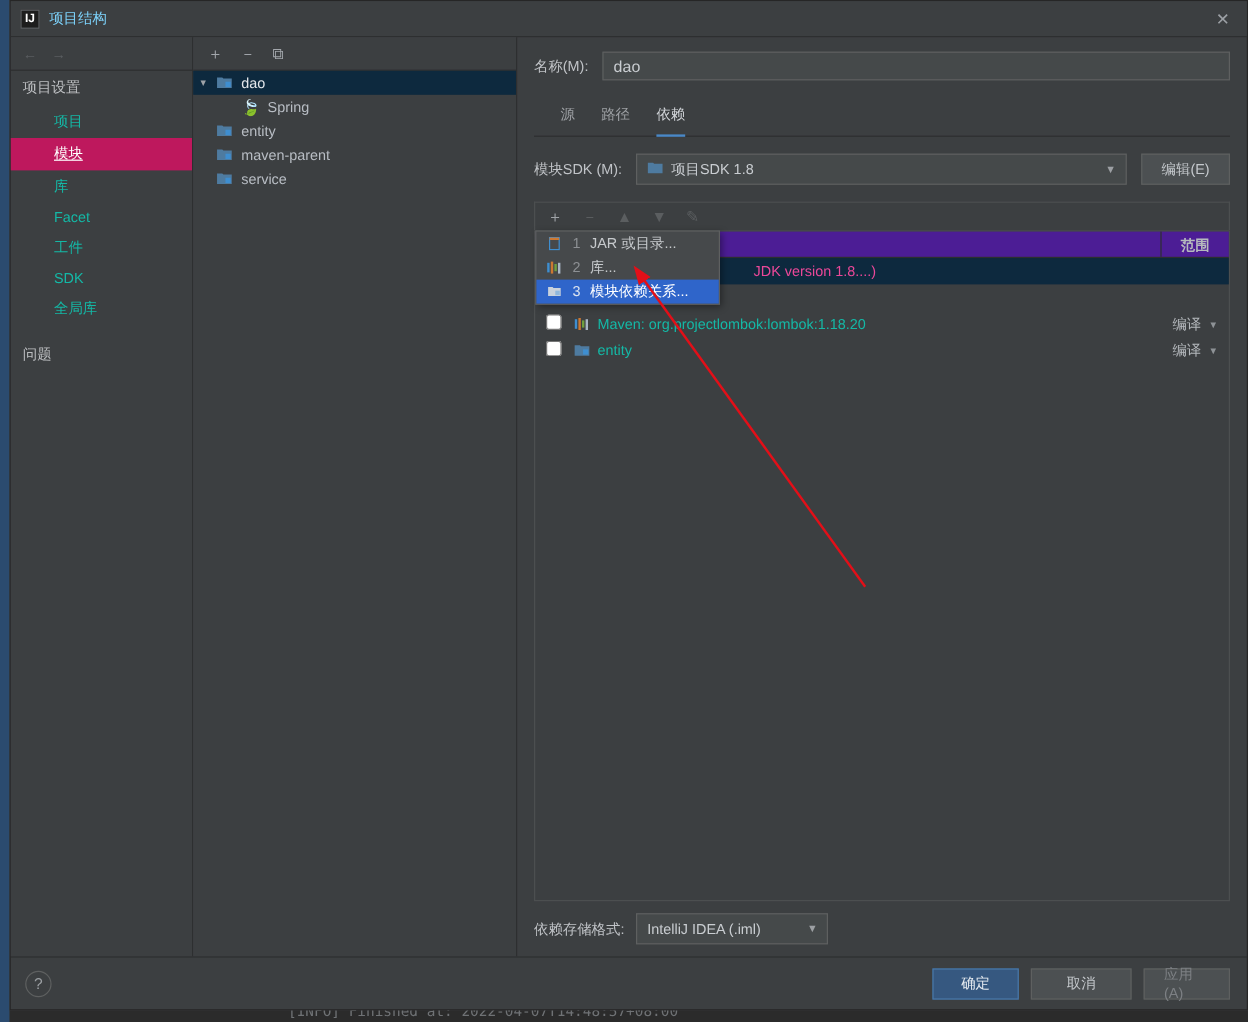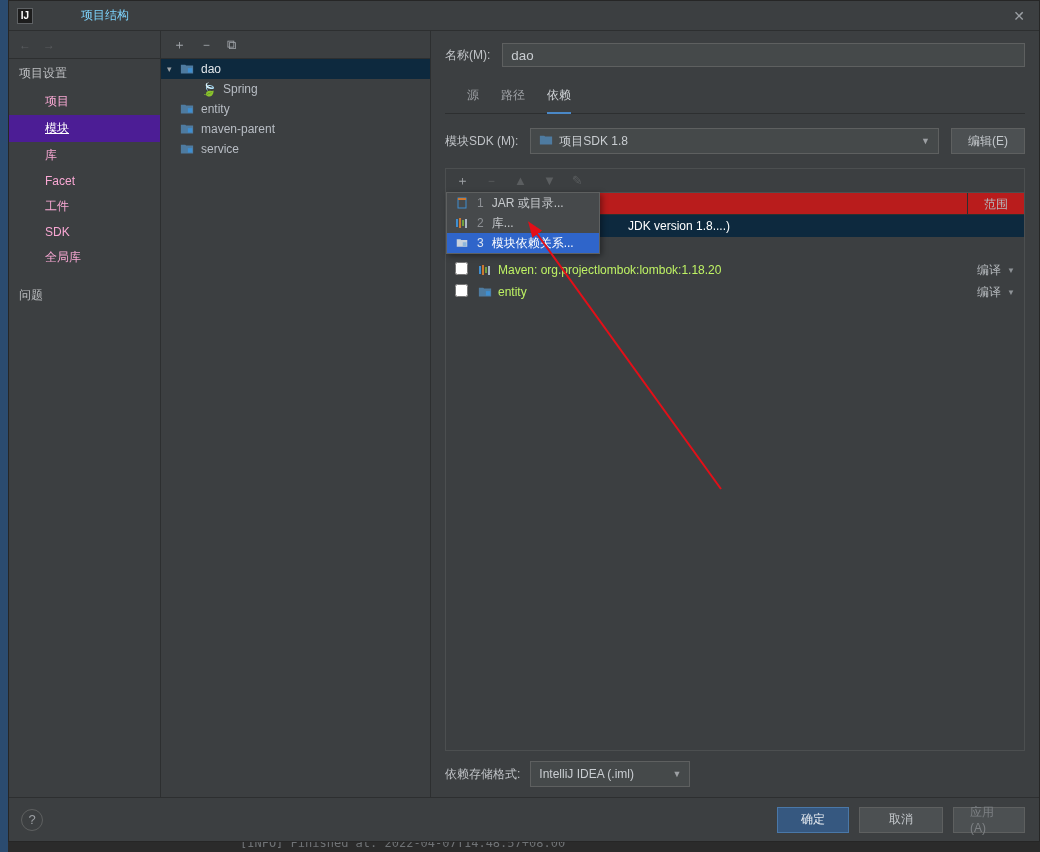--- a/index.html
+++ b/index.html
@@ -30,21 +30,20 @@
     display: flex;
     flex-direction: column;
   }
   .titlebar {
     height: 30px;
     background: #3c3f41;
     border-bottom: 1px solid #2d2f30;
     display: flex;
     align-items: center;
     padding: 0 8px;
-    gap: 40px;
   }
   .titlebar .app-icon {
     width: 16px; height: 16px;
     background: #1d1d1d;
     color: #fff;
     font-size: 10px;
     font-weight: bold;
     display: inline-flex;
     align-items: center;
     justify-content: center;
@@ -79,25 +78,25 @@
     padding-left: 10px;
     border-bottom: 1px solid #2d2f30;
   }
   .nav-row span { color: #5a5d60; }
   .section-header {
     padding: 6px 10px 6px 10px;
     color: #bdbfc2;
   }
   .nav-item {
     padding: 5px 10px 5px 36px;
-    color: #f9a8d4;
+    color: #14b8a6;
     cursor: pointer;
   }
   .nav-item.selected {
-    background: #4c1d95;
+    background: #be185d;
     color: #fff;
     text-decoration: underline;
   }
   .tree-panel {
     width: 270px;
     background: #3c3f41;
     border-right: 1px solid #2d2f30;
     display: flex;
     flex-direction: column;
   }
@@ -231,23 +230,24 @@
   .dep-toolbar .tb.disabled { color: #5b5e60; }
   .dep-table {
     flex: 1;
     border: 1px solid #4c4f50;
     border-top: 1px solid #4c4f50;
     background: #3c3f41;
     position: relative;
   }
   .dep-header {
     height: 22px;
-    background: #b91c1c;
+    background: #4c1d95;
     border-bottom: 1px solid #2d2f30;
     display: flex;
+    font-weight: bold;
   }
   .dep-header .col-main { flex: 1; border-right: 1px solid #2d2f30;}
   .dep-header .col-scope {
     width: 56px;
     text-align: center;
     line-height: 22px;
     color: #b5b9bd;
   }
   .dep-row {
     height: 22px;
@@ -260,21 +260,21 @@
     text-align: center;
   }
   .dep-row .cb input { accent-color: #45494a; }
   .dep-row .ricon {
     width: 18px;
     display: inline-flex;
     align-items: center;
     justify-content: center;
     margin-right: 4px;
   }
-  .dep-row .txt { flex: 1; color: #bef264; }
+  .dep-row .txt { flex: 1; color: #14b8a6; }
   .dep-row .scope {
     width: 56px;
     display: flex;
     align-items: center;
     justify-content: center;
     gap: 6px;
     color: #b5b9bd;
   }
   .dep-row .scope .car { font-size: 8px; color: #8e9296; }
   .popup {
@@ -503,21 +503,21 @@
 
         <div class="dep-table">
           <div class="dep-header">
             <div class="col-main"></div>
             <div class="col-scope">范围</div>
           </div>
 
           <div class="dep-row selected">
             <span class="cb"></span>
             <span class="ricon" style="visibility:hidden"></span>
-            <span class="txt" style="color:#ffffff;padding-left:130px">JDK version 1.8....)</span>
+            <span class="txt" style="color:#ec4899;padding-left:130px">JDK version 1.8....)</span>
             <span class="scope"></span>
           </div>
           <div class="dep-row" style="visibility:hidden"></div>
           <div class="dep-row">
             <span class="cb"><input type="checkbox" style=""></span>
             <span class="ricon bars-icon">
               <span style="height:8px;background:#3e8ed0"></span>
                 <span style="height:10px;background:#cc7832"></span>
                 <span style="height:6px;background:#6f9f3f"></span>
                 <span style="height:9px;background:#a9b7c6"></span>

